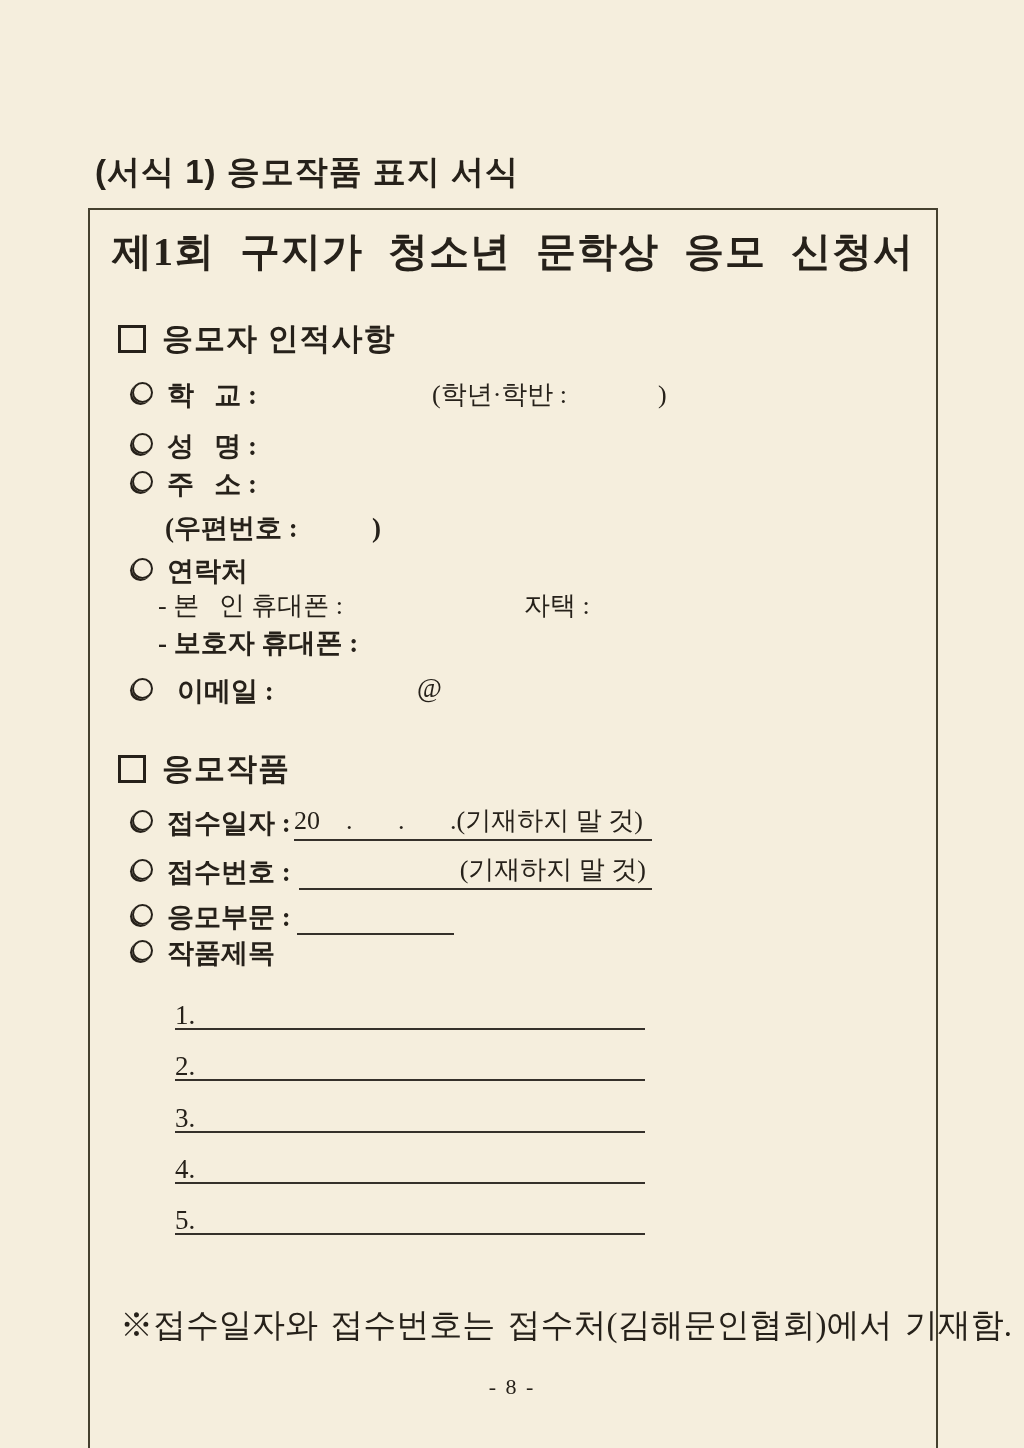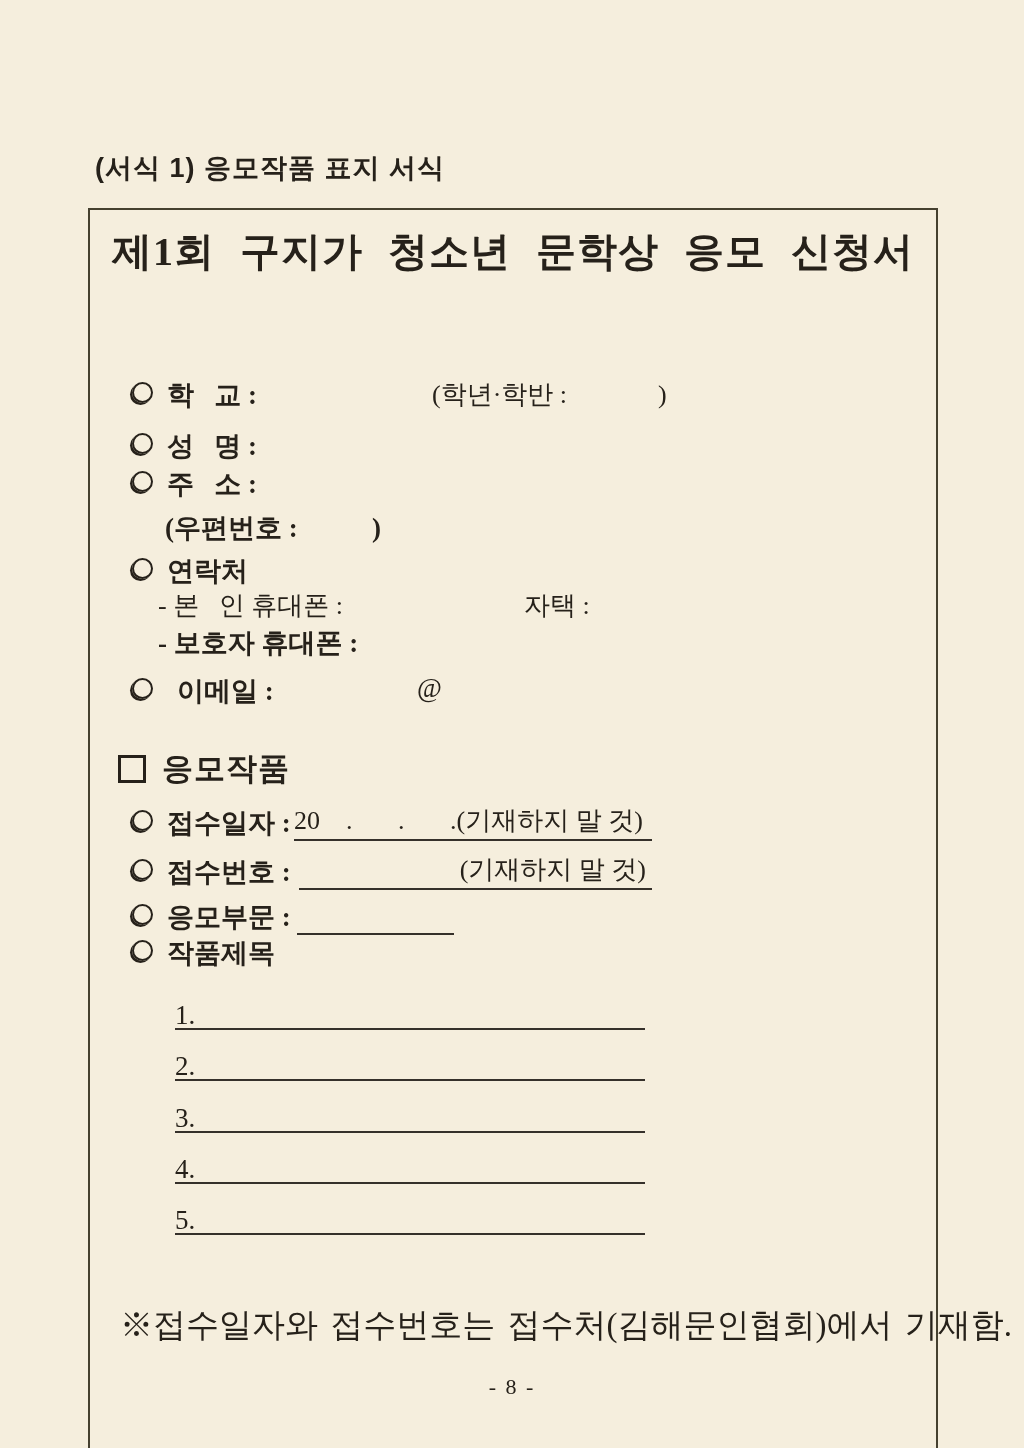--- a/index.html
+++ b/index.html
@@ -10,21 +10,21 @@
     color:#26211a;
     position:relative;
     overflow:hidden;
   }
   .page{position:absolute;left:0;top:0;width:1024px;height:1448px;}
   [data-bind]{white-space:pre;}
 
   .header-label{
     position:absolute;left:95px;top:150px;
     font-family:"Liberation Sans","DejaVu Sans",sans-serif;
-    font-weight:700;font-size:27px;letter-spacing:1px;
+    font-weight:700;font-size:33px;letter-spacing:1px;
   }
 
   .form-box{
     position:absolute;left:88px;top:208px;width:850px;height:1258px;
     border:2px solid #45402f;
     box-sizing:border-box;
   }
 
   .form-title{
     position:absolute;left:0;right:0;top:14px;
@@ -81,20 +81,24 @@
 <body>
 
 <div class="page">
 
   <div class="header-label" data-bind="page.header_label">(서식 1) 응모작품 표지 서식</div>
 
   <div class="form-box">
 
     <div class="form-title" data-bind="form.title">제1회 구지가 청소년 문학상 응모 신청서</div>
 
+    <div class="section-heading" style="top:108px;">
+      <span class="square-icon"></span>
+      <span data-bind="form.section_applicant.heading">응모자 인적사항</span>
+    </div>
 
     <div class="row" style="top:167px;left:0;width:100%;height:34px;">
       <span class="circle-icon" style="top:5px;"></span>
       <span class="lbl" style="left:77px;" data-bind="form.section_applicant.school_label">학   교 :</span>
       <span class="lbl-reg" style="left:342px;font-size:26px;" data-bind="form.section_applicant.school_extra">(학년·학반 :              )</span>
     </div>
 
     <div class="row" style="top:218px;left:0;width:100%;height:34px;">
       <span class="circle-icon" style="top:5px;"></span>
       <span class="lbl" style="left:77px;" data-bind="form.section_applicant.name_label">성   명 :</span>

